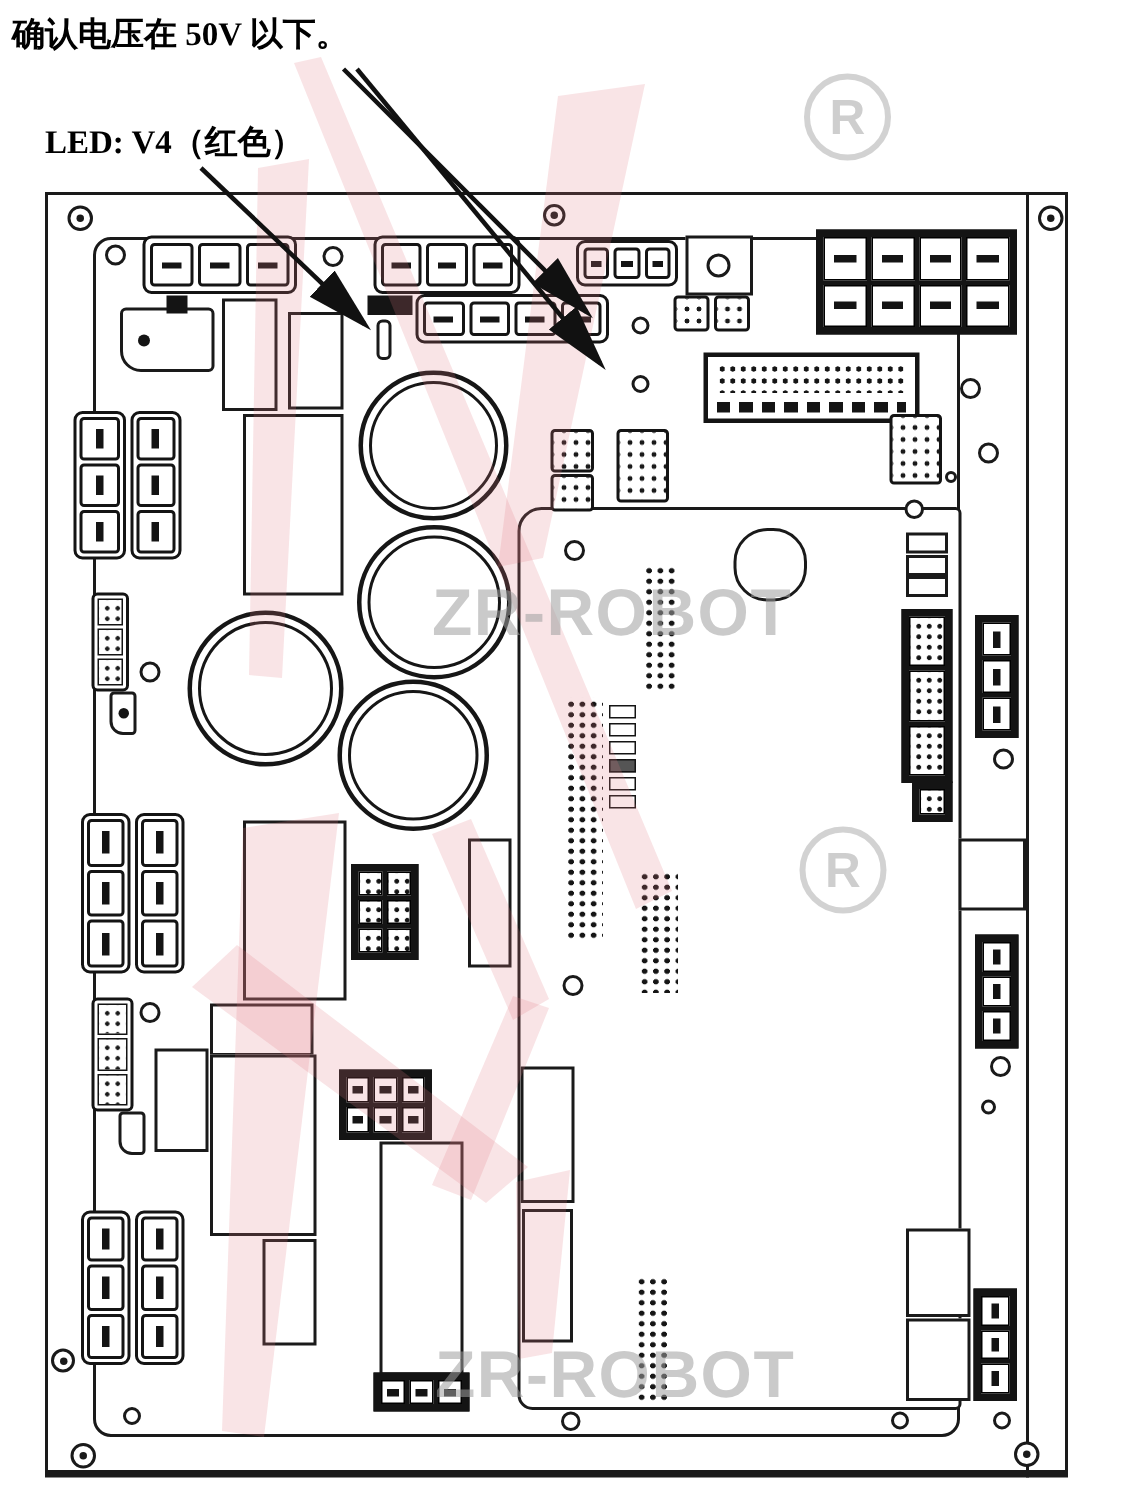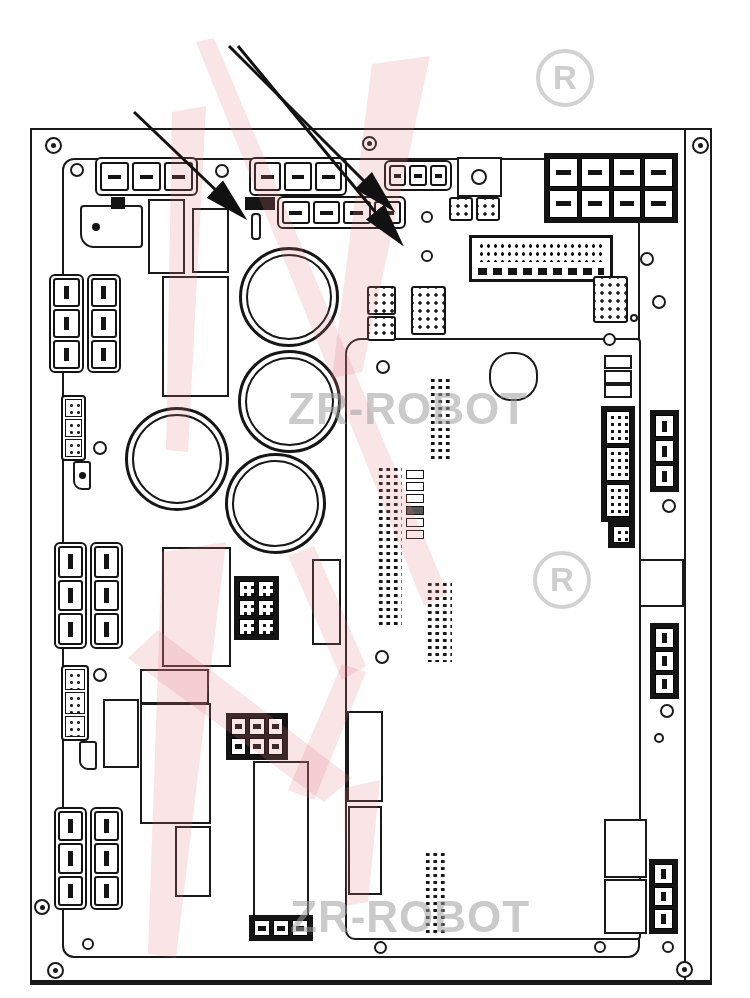--- a/index.html
+++ b/index.html
@@ -296,20 +296,22 @@
 
   <div class="abs wmtext" style="left:288px;top:384px;">ZR-ROBOT</div>
   <div class="abs wmtext" style="left:290px;top:892px;">ZR-ROBOT</div>
   <div class="abs regmark" style="left:536px;top:49px;width:58px;height:58px;">
     <span>R</span>
   </div>
   <div class="abs regmark" style="left:533px;top:551px;width:58px;height:58px;">
     <span>R</span>
   </div>
 
+  <div class="abs title" style="left:8px;top:8px;">确认电压在 50V 以下。</div>
+  <div class="abs title" style="left:30px;top:80px;">LED:  V4（红色）</div>
 
   <svg class="overlay arrows" width="750" height="998">
     <defs>
       <marker id="ah" markerWidth="15" markerHeight="10" refX="13" refY="5" orient="auto">
         <path d="M0,1 L15,5 L0,9 Z" fill="#111"></path>
       </marker>
     </defs>
     <g stroke="#111" stroke-width="3" fill="none">
       <line x1="134" y1="112" x2="243" y2="216" marker-end="url(#ah)"></line>
       <line x1="229" y1="46" x2="391" y2="208" marker-end="url(#ah)"></line>

